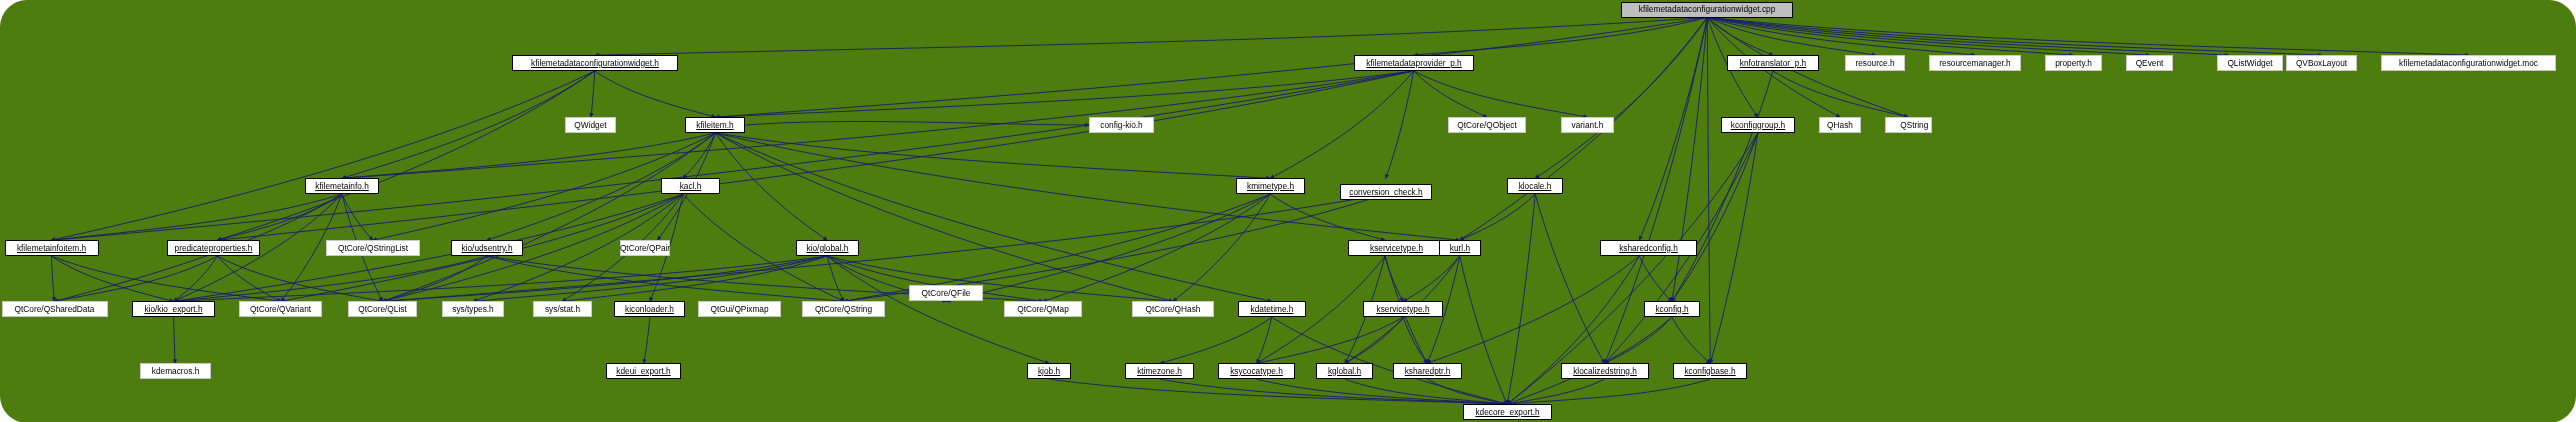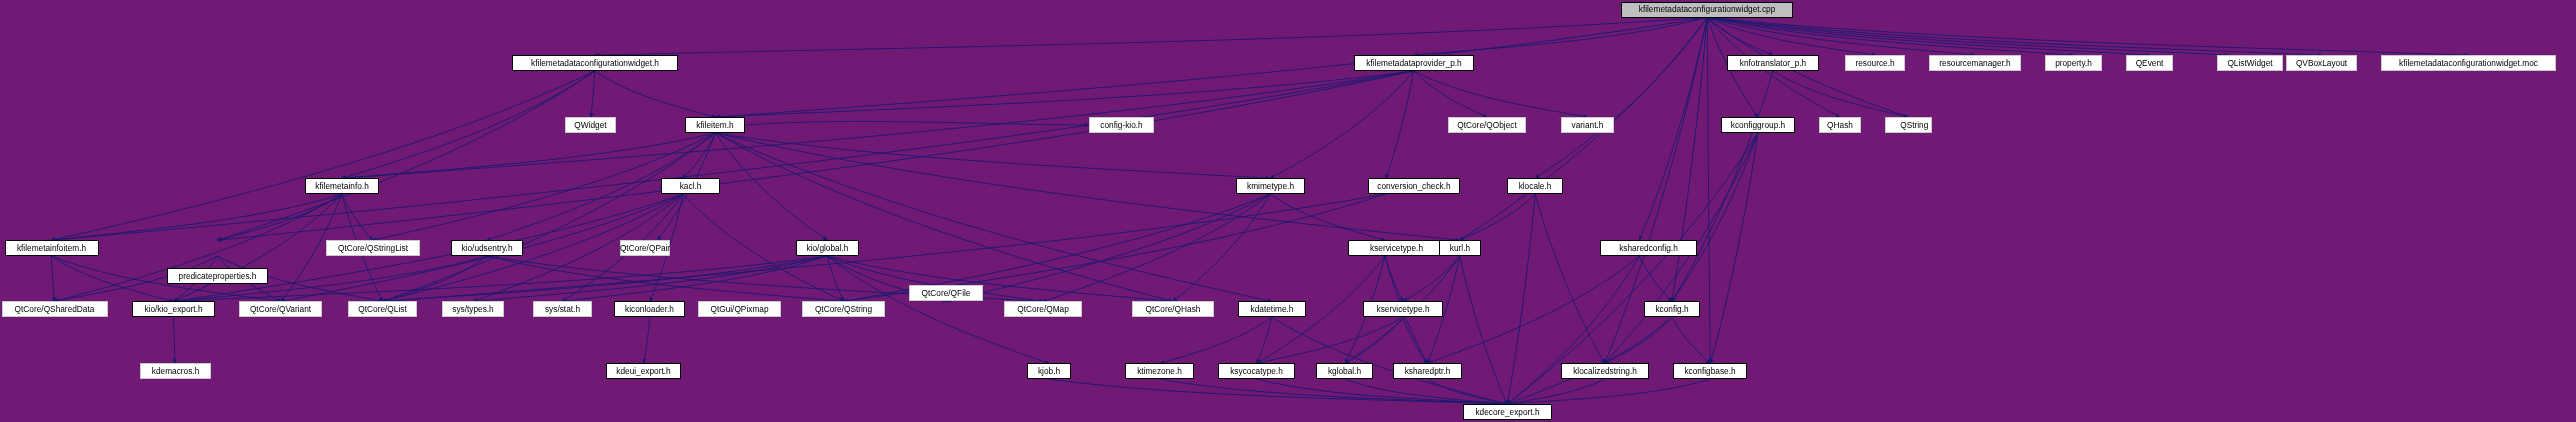--- a/index.html
+++ b/index.html
@@ -4,23 +4,24 @@
 <style>
   html, body {
     margin: 0;
     padding: 0;
     background: #ffffff;
   }
   #graph {
     position: relative;
     width: 2576px;
     height: 423px;
-    background: #701a75;
+    background: #4d7c0f;
     font-family: "Liberation Sans", sans-serif;
     overflow: hidden;
+    border-radius: 27px;
   }
   #edges {
     position: absolute;
     left: 0;
     top: 0;
     width: 2576px;
     height: 423px;
     pointer-events: none;
   }
   .node {
@@ -34,20 +35,21 @@
     border: 0.8px solid #c8c8c8;
     color: #000000;
     font-size: 8.3px;
     line-height: 1;
     height: 16px;
     padding: 0 4.5px;
     z-index: 5;
   }
   .node.strong {
     border: 1.2px solid #000000;
+    text-decoration: underline;
   }
   .node.root {
     border: 1.2px solid #000000;
     background: #bfbfbf;
     font-weight: normal;
   }
 </style>
 </head>
 <body>
 
@@ -201,24 +203,24 @@
       <div class="node strong" style="left: 685px; top: 117px; width: 60px;">kfileitem.h</div>
       <div class="node weak" style="left: 1089px; top: 117px; width: 65px;">config-kio.h</div>
       <div class="node weak" style="left: 1448px; top: 117px; width: 78px;">QtCore/QObject</div>
       <div class="node weak" style="left: 1561px; top: 117px; width: 53px;">variant.h</div>
       <div class="node strong" style="left: 1721px; top: 117px; width: 74px;">kconfiggroup.h</div>
       <div class="node weak" style="left: 1819px; top: 117px; width: 42px;">QHash</div>
       <div class="node weak" style="left: 1885px; top: 117px; width: 47px; padding-left: 16px;">QString</div>
       <div class="node strong" style="left: 305px; top: 178px; width: 74px;">kfilemetainfo.h</div>
       <div class="node strong" style="left: 661px; top: 178px; width: 59px;">kacl.h</div>
       <div class="node strong" style="left: 1236px; top: 178px; width: 69px;">kmimetype.h</div>
-      <div class="node strong" style="left: 1340px; top: 178px; width: 92px; margin-left: 28px;">conversion_check.h</div>
+      <div class="node strong" style="left: 1340px; top: 184px; width: 92px;">conversion_check.h</div>
       <div class="node strong" style="left: 1507px; top: 178px; width: 56px;">klocale.h</div>
       <div class="node strong" style="left: 4.5px; top: 240px; width: 94px;">kfilemetainfoitem.h</div>
-      <div class="node strong" style="left: 167px; top: 240px; width: 101px; margin-top: 28px;">predicateproperties.h</div>
+      <div class="node strong" style="left: 167px; top: 240px; width: 93px;">predicateproperties.h</div>
       <div class="node weak" style="left: 326px; top: 240px; width: 94px;">QtCore/QStringList</div>
       <div class="node strong" style="left: 451px; top: 240px; width: 72px;">kio/udsentry.h</div>
       <div class="node weak" style="left: 620px; top: 240px; width: 50px;">QtCore/QPair</div>
       <div class="node strong" style="left: 796px; top: 240px; width: 63px;">kio/global.h</div>
       <div class="node strong" style="left: 1348px; top: 240px; width: 97px;">kservicetype.h</div>
       <div class="node strong" style="left: 1439px; top: 240px; width: 42px;">kurl.h</div>
       <div class="node strong" style="left: 1600px; top: 240px; width: 97px;">ksharedconfig.h</div>
       <div class="node weak" style="left: 1.5px; top: 301px; width: 106px;">QtCore/QSharedData</div>
       <div class="node strong" style="left: 132px; top: 301px; width: 83px;">kio/kio_export.h</div>
       <div class="node weak" style="left: 239px; top: 301px; width: 83px;">QtCore/QVariant</div>

